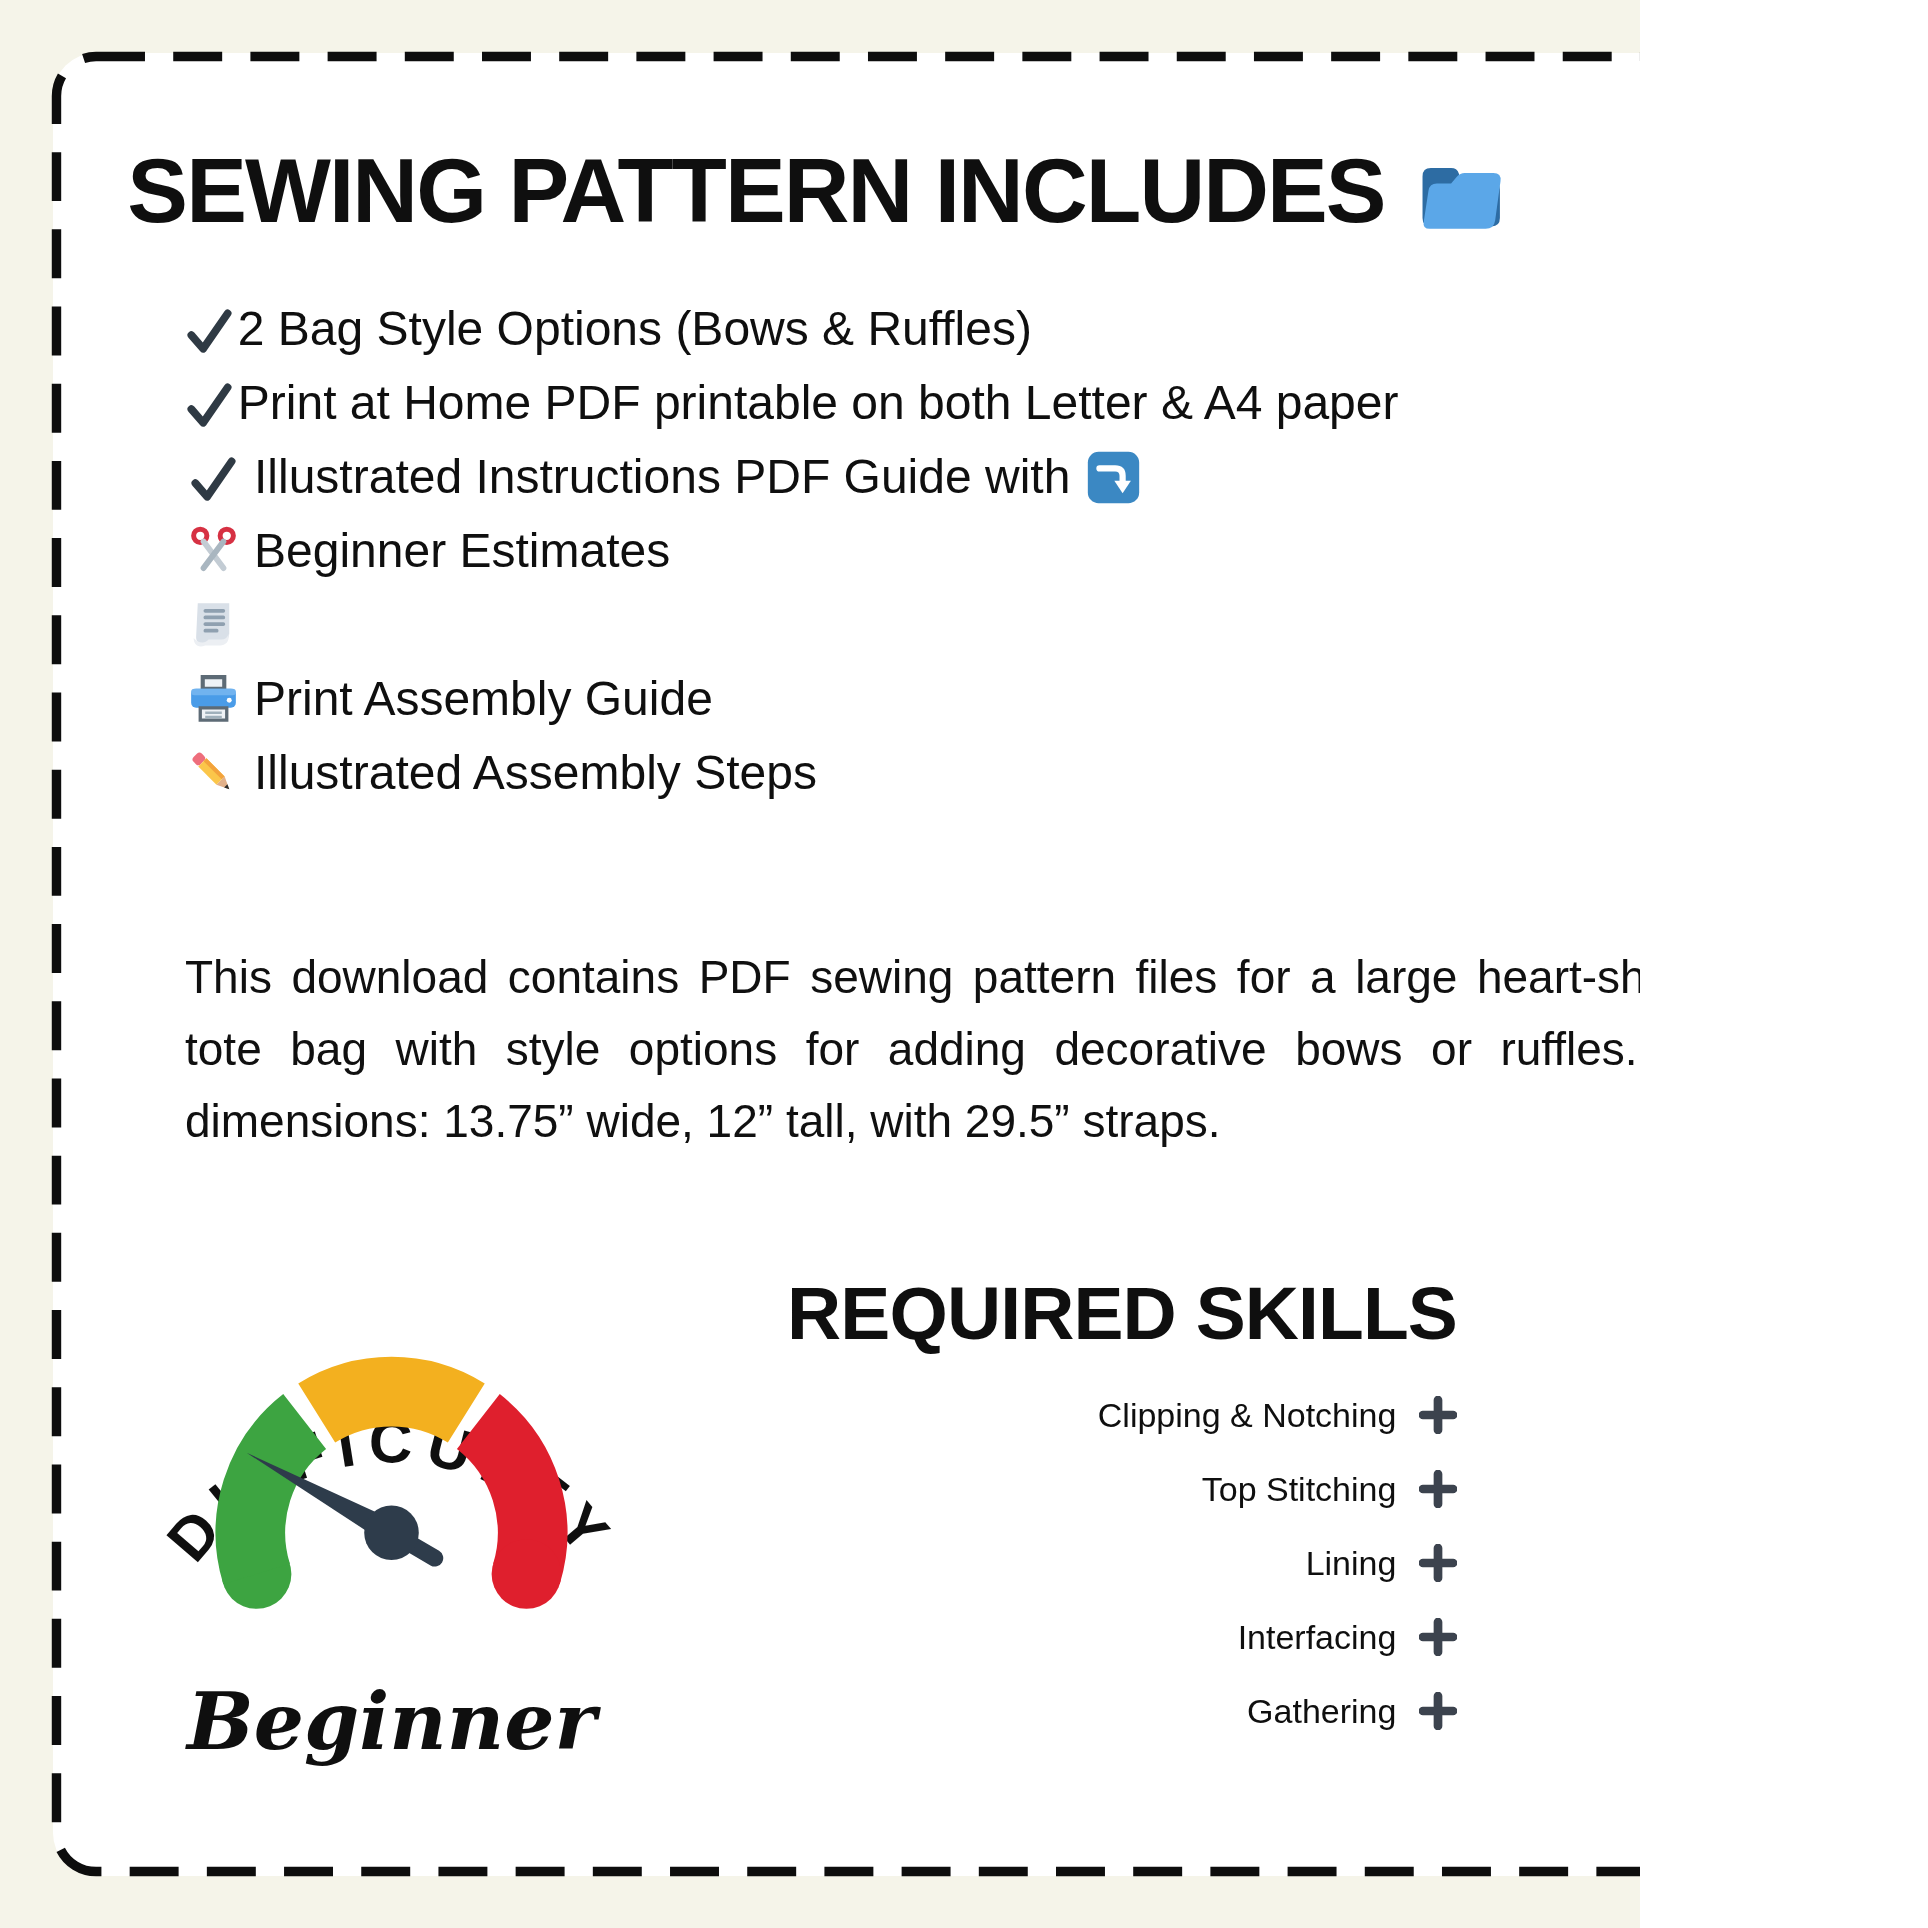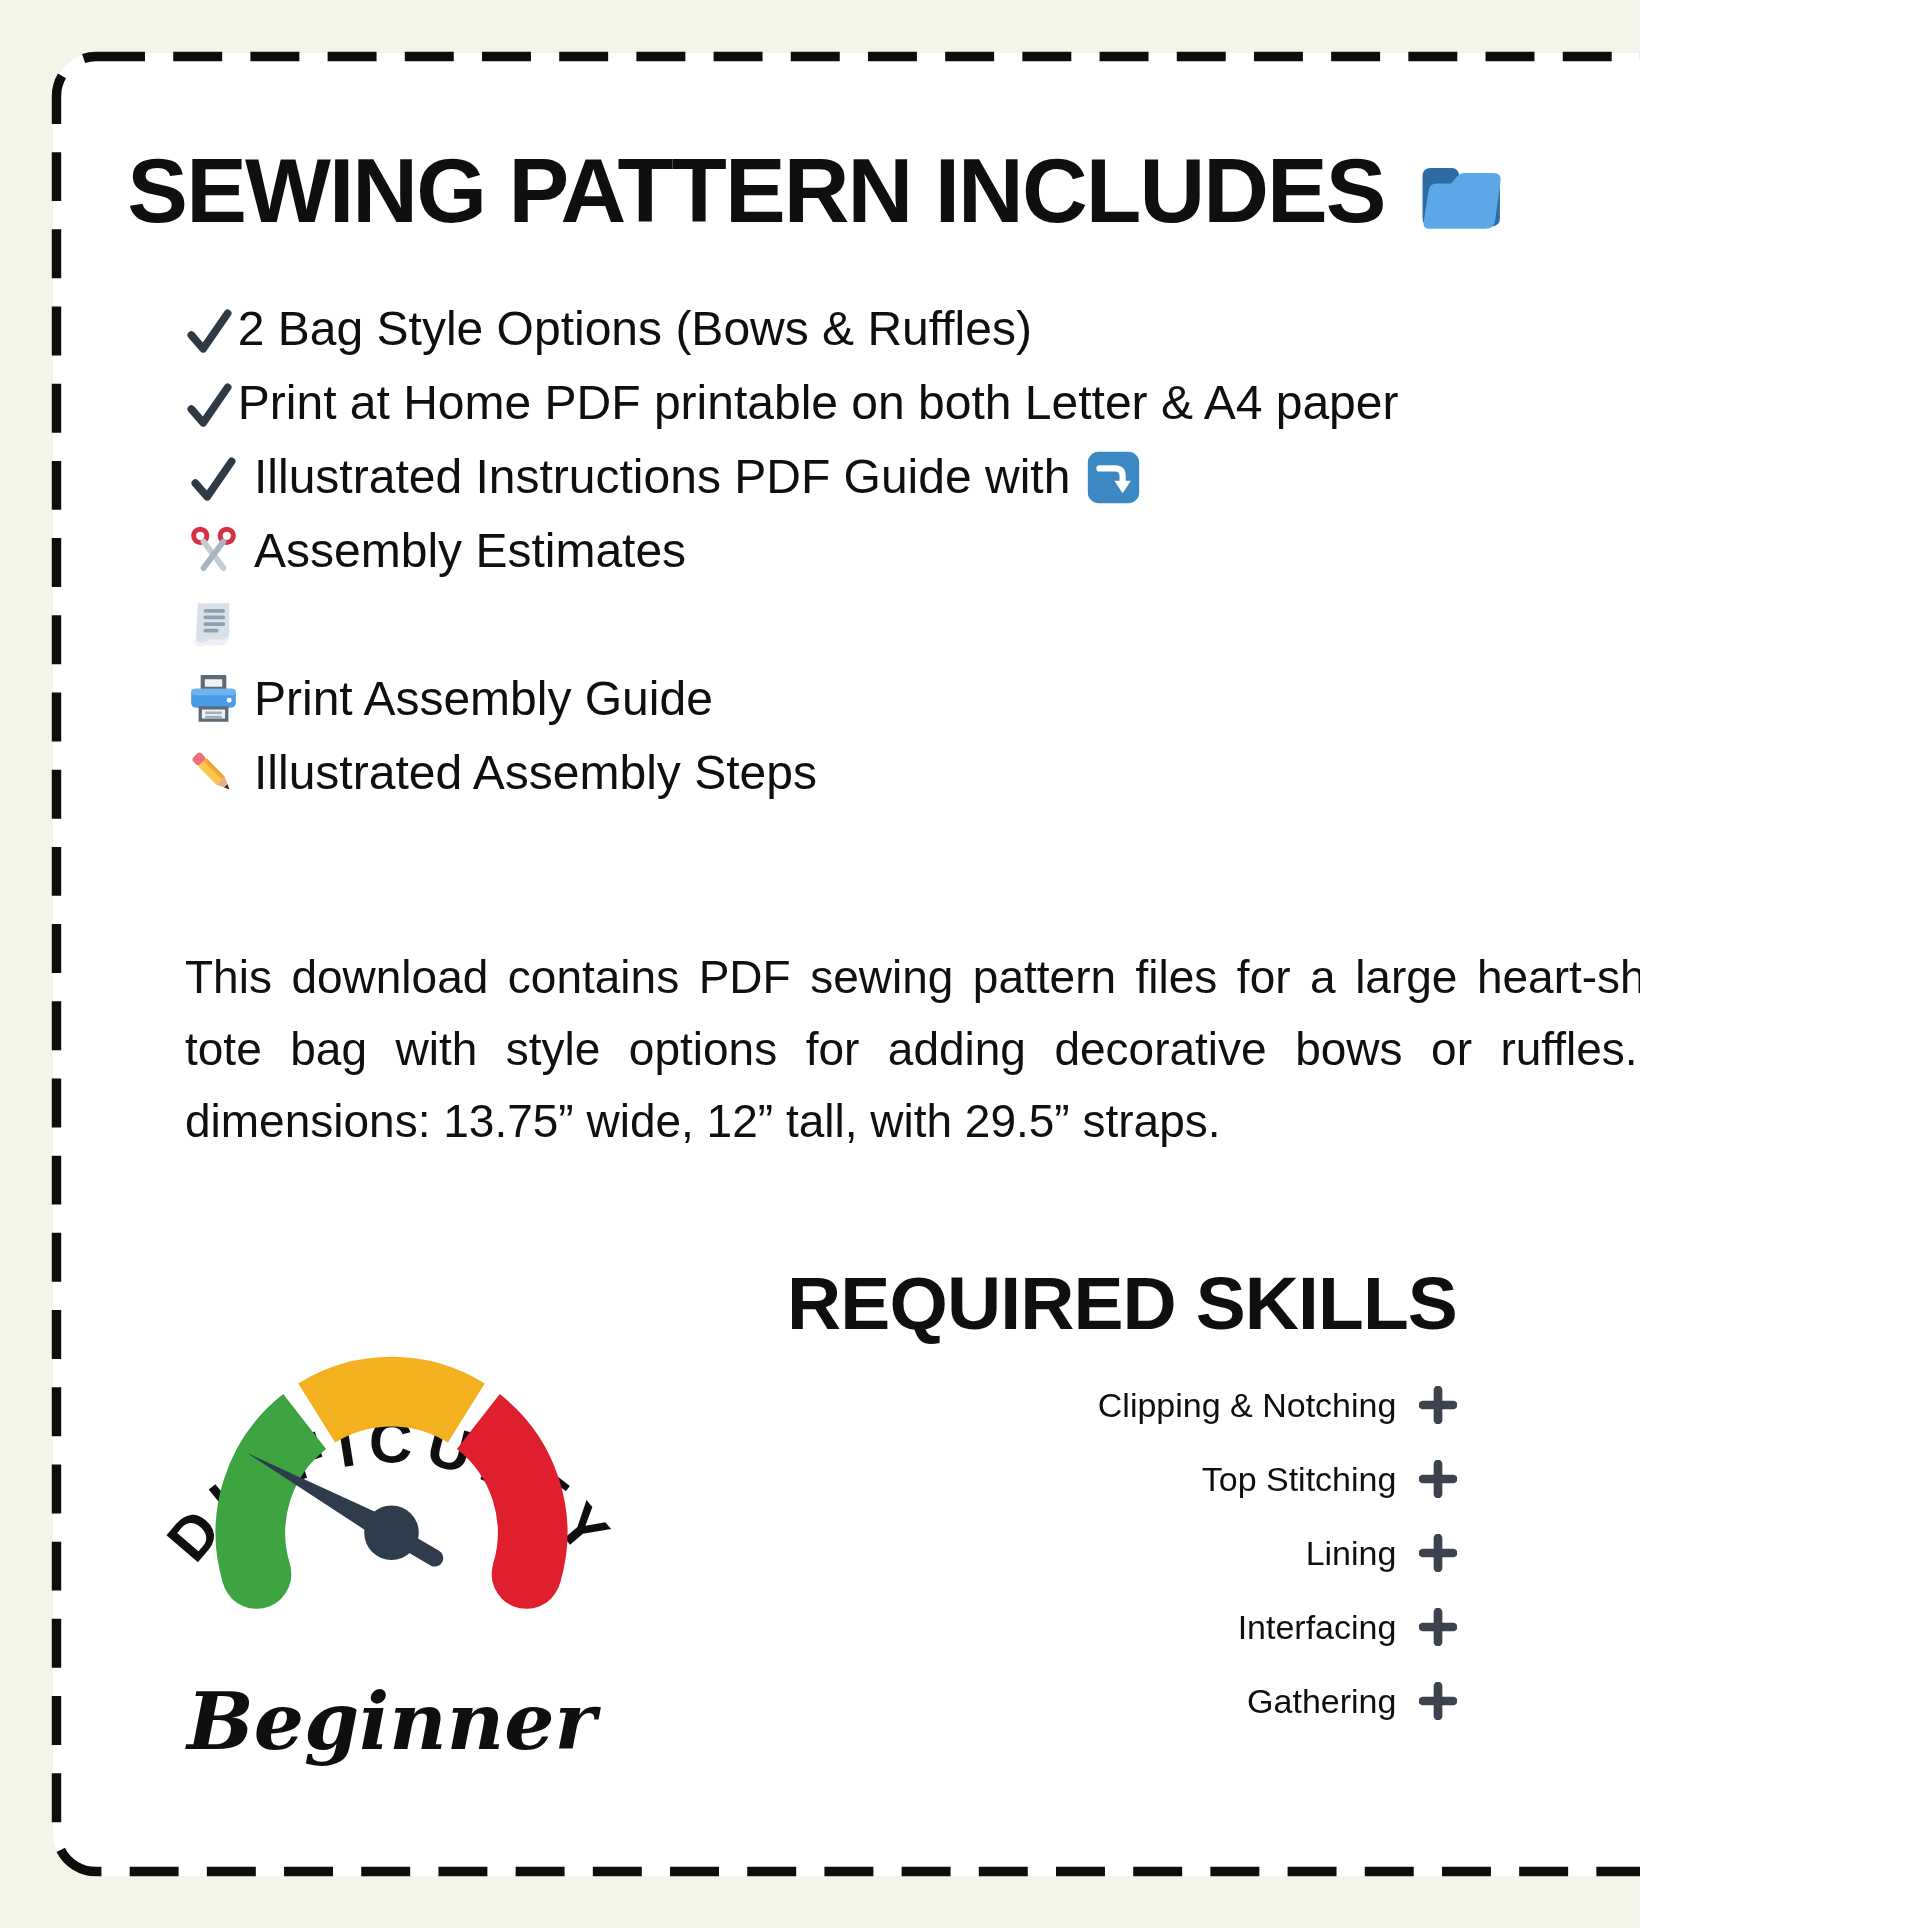--- a/index.html
+++ b/index.html
@@ -22,21 +22,21 @@
   .trailing{display:flex;align-items:center;}
 
   .desc{position:absolute;left:185px;top:942px;width:1563px;margin:0;font-size:46px;line-height:1.56;text-align:justify;color:#101010;}
 
   .difficulty-wrap{position:absolute;left:81px;top:1222px;width:621px;height:565px;}
   .difficulty-svg{width:100%;height:100%;}
   .arc-label{font-family:"Liberation Sans",sans-serif;font-size:64px;font-weight:bold;letter-spacing:12px;fill:#0f0f0f;}
   .level-label{font-family:"DejaVu Serif",serif;font-size:84px;font-style:italic;font-weight:bold;fill:#0f0f0f;}
 
   .skills{position:absolute;right:183px;top:1254px;width:829px;text-align:right;}
-  .skills-title{margin:6px 0 40px 0;font-size:75px;font-weight:bold;letter-spacing:-0.9px;white-space:nowrap;}
+  .skills-title{margin:16px 0 40px 0;font-size:75px;font-weight:bold;letter-spacing:-0.9px;white-space:nowrap;}
   .skill-row{display:flex;justify-content:flex-end;height:74px;font-size:34px;gap:22.6px;}
   .i-plus{width:38px;height:38px;flex:0 0 auto;}
 </style>
 </head>
 <body>
 
 <div class="canvas">
   <div class="card"></div>
 
   <svg class="border-svg" viewBox="0 0 2048 2048">
@@ -85,21 +85,21 @@
     </li>
     <li class="row">
       <span class="ic">
         <svg class="i-scissors" viewBox="0 0 64 64">
           <circle cx="16" cy="13" r="8" fill="none" stroke="#d63143" stroke-width="6"></circle>
           <circle cx="48" cy="13" r="8" fill="none" stroke="#d63143" stroke-width="6"></circle>
           <path d="M20 20 L44 52" stroke="#c3ccd4" stroke-width="7" stroke-linecap="round" fill="none"></path>
           <path d="M44 20 L20 52" stroke="#a9b6c0" stroke-width="7" stroke-linecap="round" fill="none"></path>
         </svg>
       </span>
-      <span>Assembly Estimates</span>
+      <span>Beginner Estimates</span>
     </li>
     <li class="row">
       <span class="ic">
         <svg class="i-page" viewBox="0 0 64 64">
           <path fill="#d9e0e8" d="M13 5 h38 v37 q0 9-10 9 H25 c-8 6-14 2-14-5 z"></path>
           <g fill="#8fa0b0">
             <rect x="20" y="12" width="26" height="4.5" rx="2"></rect>
             <rect x="20" y="20" width="26" height="4.5" rx="2"></rect>
             <rect x="20" y="28" width="26" height="4.5" rx="2"></rect>
             <rect x="20" y="36" width="18" height="4.5" rx="2"></rect>

